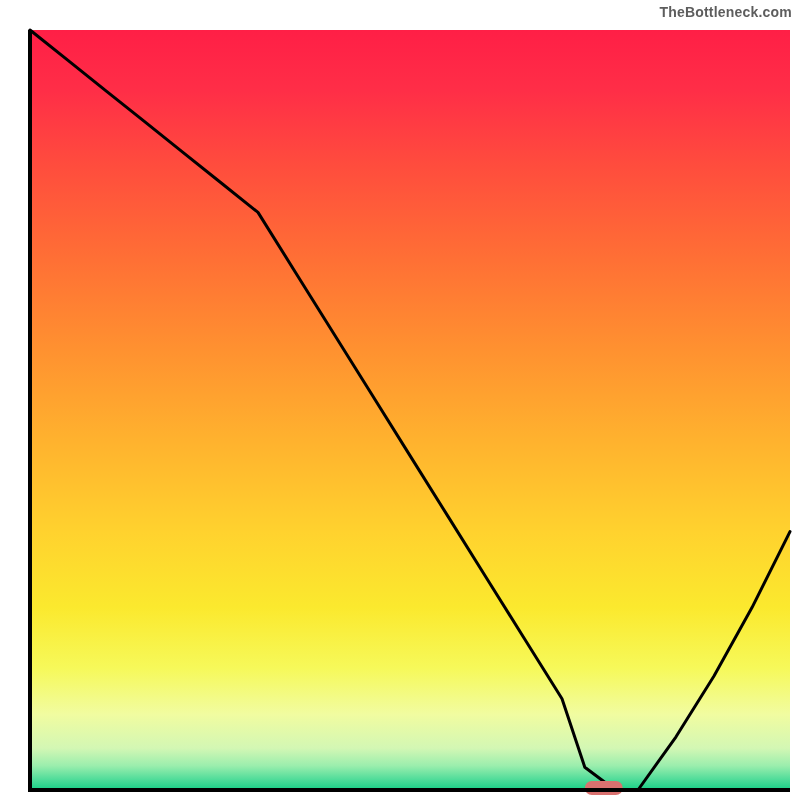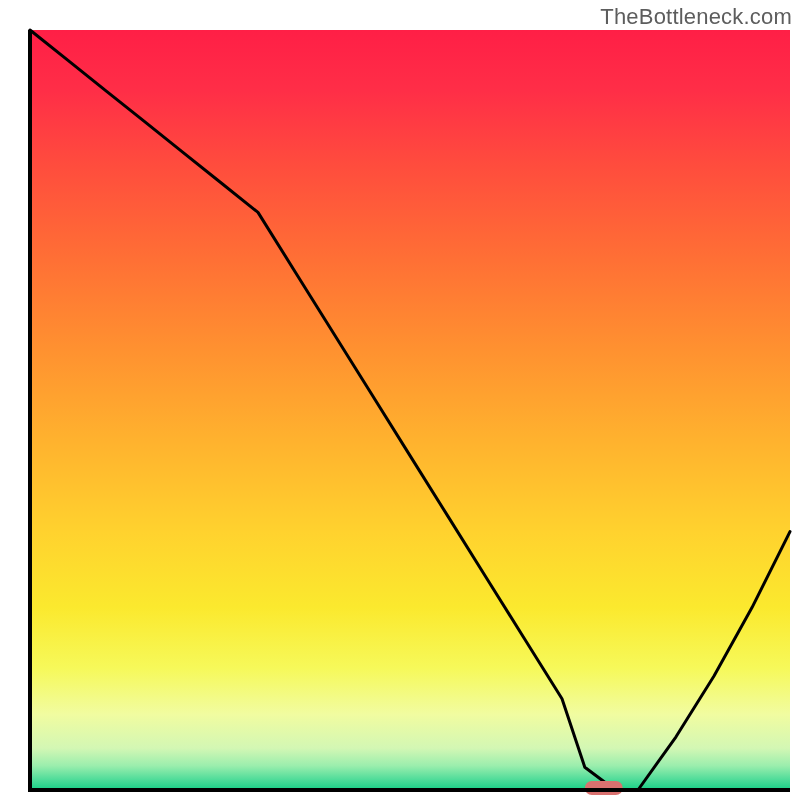--- a/index.html
+++ b/index.html
@@ -1,17 +1,17 @@
 <!DOCTYPE html>
 <html><head>
 <meta charset="utf-8">
 <style>
   html,body{margin:0;padding:0;width:800px;height:800px;overflow:hidden;font-family:Arial,Helvetica,sans-serif;background:#fff}
   .stage{position:relative;width:800px;height:800px}
-  .brand{position:absolute;top:4px;right:8px;font-size:22px;font-weight:400;color:#5d5d5d;letter-spacing:.2px}
+  .brand{position:absolute;top:4px;right:8px;font-size:14px;font-weight:700;color:#5d5d5d;letter-spacing:.2px}
   svg{display:block}
 </style>
 </head>
 <body>
 
 <div class="stage">
   <div class="brand">TheBottleneck.com</div>
 
   <svg width="800" height="800" viewBox="0 0 800 800">
     <defs>

